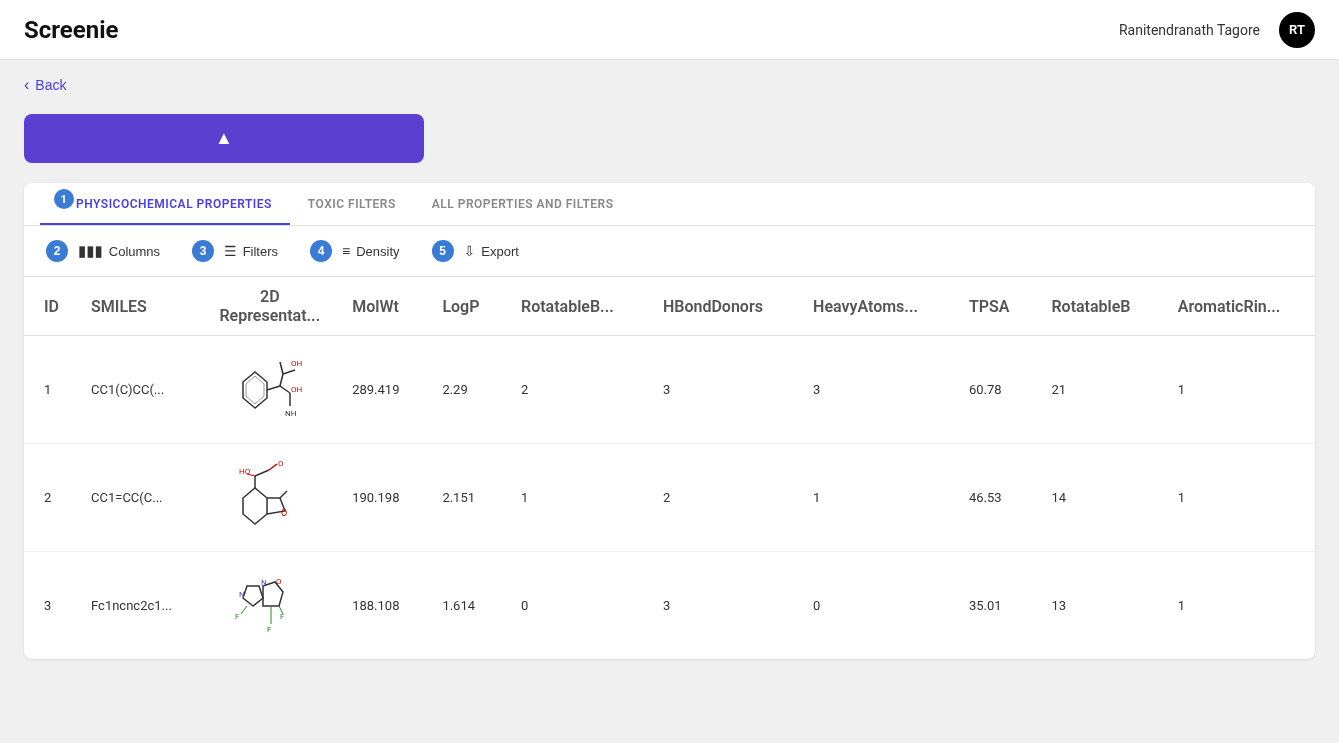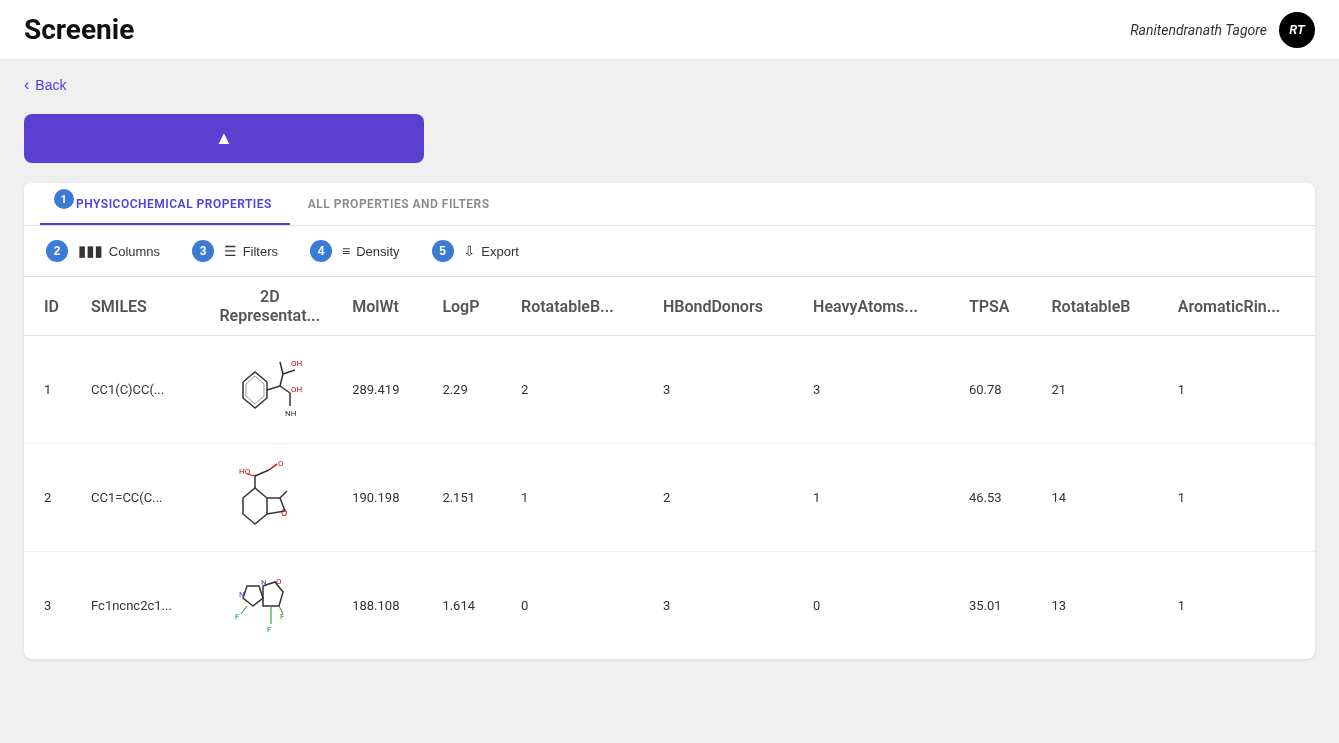--- a/index.html
+++ b/index.html
@@ -9,29 +9,28 @@
     .header {
       background: #fff;
       border-bottom: 1px solid #e0e0e0;
       display: flex;
       align-items: center;
       justify-content: space-between;
       padding: 12px 24px;
       height: 60px;
     }
     .header-title {
-      font-size: 28px;
+      font-size: 24px;
       font-weight: 700;
       color: #111;
     }
     .header-user {
       display: flex;
       align-items: center;
-      gap: 12px;
-      font-style: italic;
+      gap: 19px;
     }
     .header-username {
       font-size: 14px;
       color: #333;
     }
     .avatar {
       width: 36px;
       height: 36px;
       border-radius: 50%;
       background: #000000;
@@ -242,20 +241,23 @@
   <button class="upload-btn">
     <span class="upload-icon">▲</span>
   </button>
 
   <div class="table-card">
 
     <div class="tabs">
       <div class="tab active" style="position:relative;">
         <span class="tab-badge">1</span>
         <span style="padding-left:18px;">PHYSICOCHEMICAL PROPERTIES</span>
+      </div>
+      <div class="tab">
+        <span>TOXIC FILTERS</span>
       </div>
       <div class="tab">
         <span>ALL PROPERTIES AND FILTERS</span>
       </div>
     </div>
 
     <div class="toolbar">
       <button class="toolbar-btn">
         <span class="num-badge">2</span>
         <span style="font-size:15px;">▮▮▮</span>

